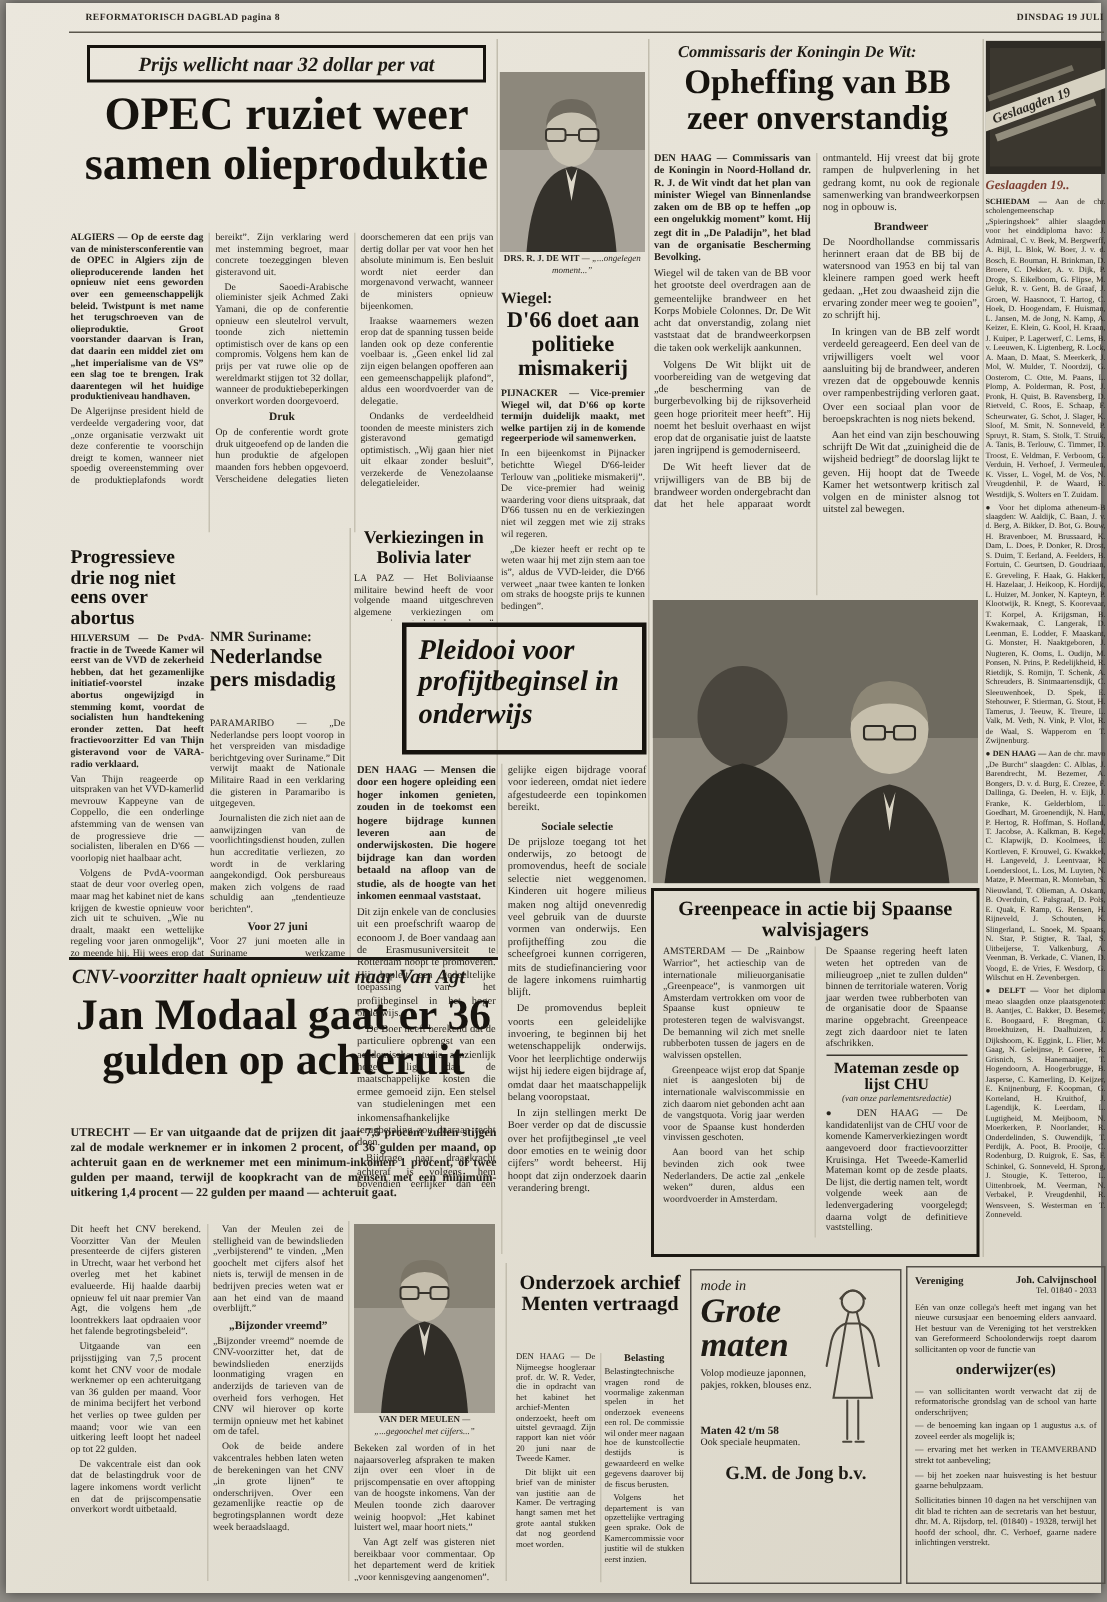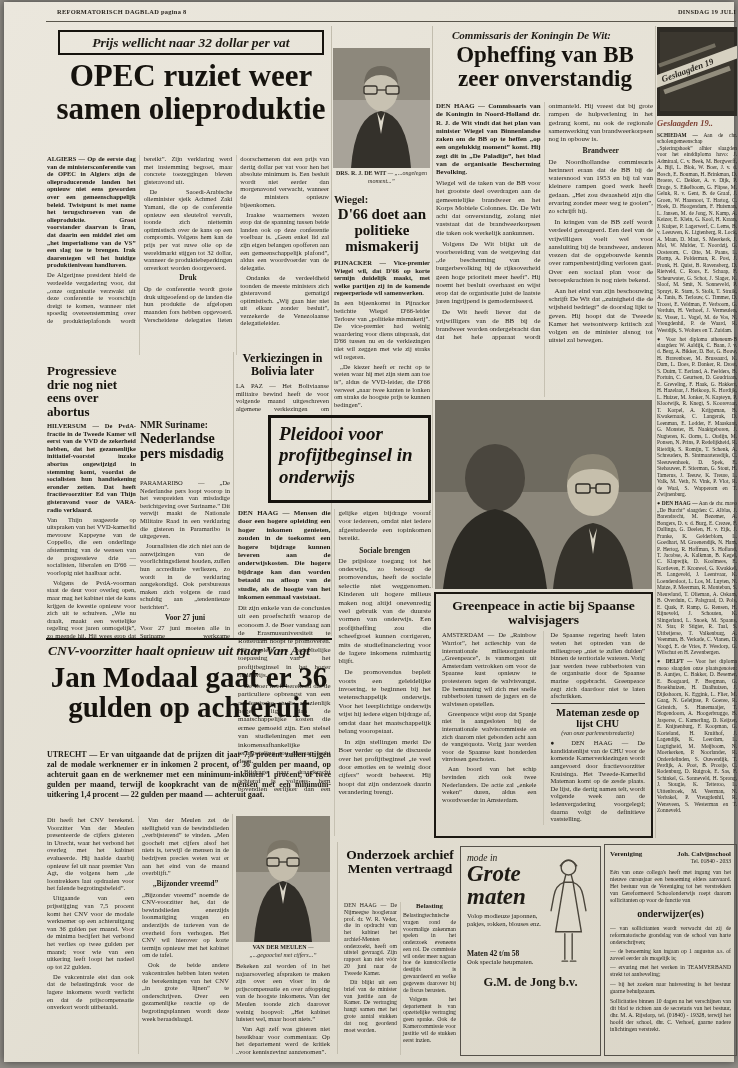--- a/index.html
+++ b/index.html
@@ -156,21 +156,21 @@
   </div>
 
   <div class="blk" style="left:264px;top:413px;width:163px;height:88px;border:3px solid #16130e;padding:5px 8px;font-style:italic;font-weight:bold;font-size:19px;line-height:1.12;color:#16130e">Pleidooi voor profijtbeginsel in onderwijs</div>
   <div class="blk bt cols2" style="left:234px;top:507px;width:193px;height:327px;font-size:7px;line-height:1.2">
     <p class="lead">DEN HAAG — Mensen die door een hogere opleiding een hoger inkomen genieten, zouden in de toekomst een hogere bijdrage kunnen leveren aan de onderwijskosten. Die hogere bijdrage kan dan worden betaald na afloop van de studie, als de hoogte van het inkomen eenmaal vaststaat.</p>
     <div>
         <p>Dit zijn enkele van de conclusies uit een proefschrift waarop de econoom J. de Boer vandaag aan de Erasmusuniversiteit te Rotterdam hoopt te promoveren. Hij bepleit een gedeeltelijke toepassing van het profijtbeginsel in het hoger onderwijs.</p>
         <p>De Boer heeft berekend dat de particuliere opbrengst van een academische studie aanzienlijk hoger ligt dan de maatschappelijke kosten die ermee gemoeid zijn. Een stelsel van studieleningen met een inkomensafhankelijke terugbetaling zou daaraan recht doen.</p>
         <p>Bijdrage naar draagkracht achteraf is volgens hem bovendien eerlijker dan een gelijke eigen bijdrage vooraf voor iedereen, omdat niet iedere afgestudeerde een topinkomen bereikt.</p>
       </div>
-    <h4 class="subhead">Sociale brengen</h4>
+    <h4 class="subhead">Sociale selectie</h4>
     <div>
         <p>De prijsloze toegang tot het onderwijs, zo betoogt de promovendus, heeft de sociale selectie niet weggenomen. Kinderen uit hogere milieus maken nog altijd onevenredig veel gebruik van de duurste vormen van onderwijs. Een profijtheffing zou die scheefgroei kunnen corrigeren, mits de studiefinanciering voor de lagere inkomens ruimhartig blijft.</p>
         <p>De promovendus bepleit voorts een geleidelijke invoering, te beginnen bij het wetenschappelijk onderwijs. Voor het leerplichtige onderwijs wijst hij iedere eigen bijdrage af, omdat daar het maatschappelijk belang vooropstaat.</p>
         <p>In zijn stellingen merkt De Boer verder op dat de discussie over het profijtbeginsel „te veel door emoties en te weinig door cijfers” wordt beheerst. Hij hoopt dat zijn onderzoek daarin verandering brengt.</p>
       </div>
   </div>
 
   <div class="blk" style="left:431px;top:398px;width:217px;height:189px">
     <svg class="photo" viewBox="0 0 217 189">
       <rect width="217" height="189" fill="#8b867a"></rect>

